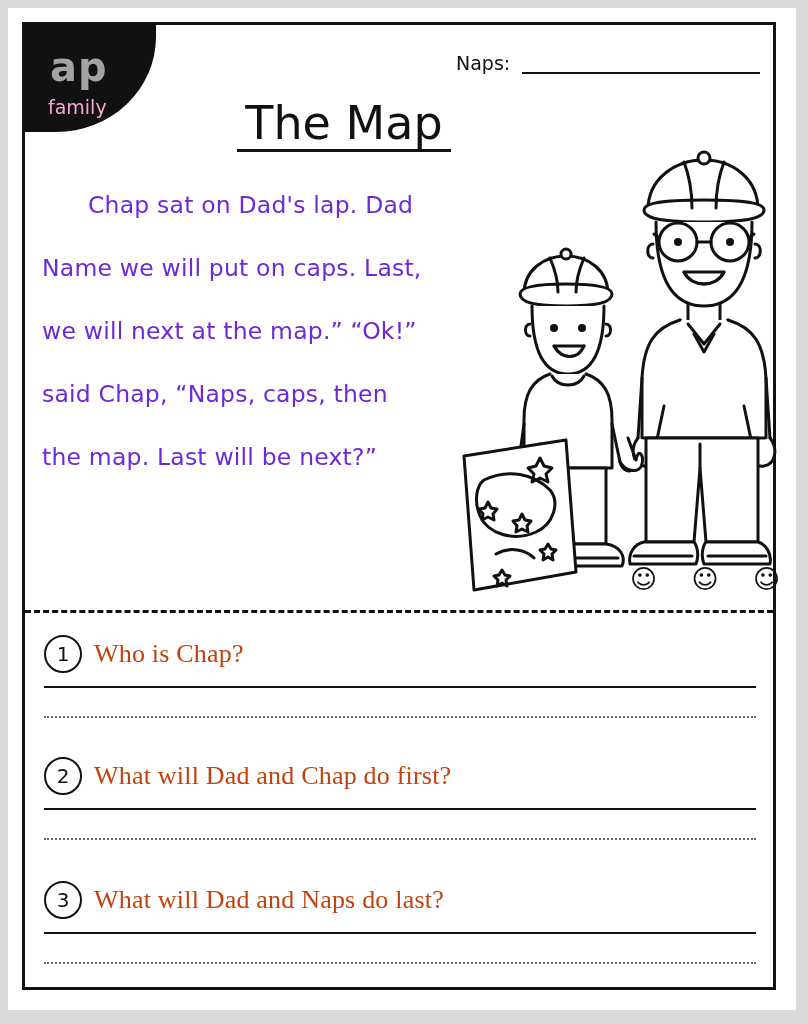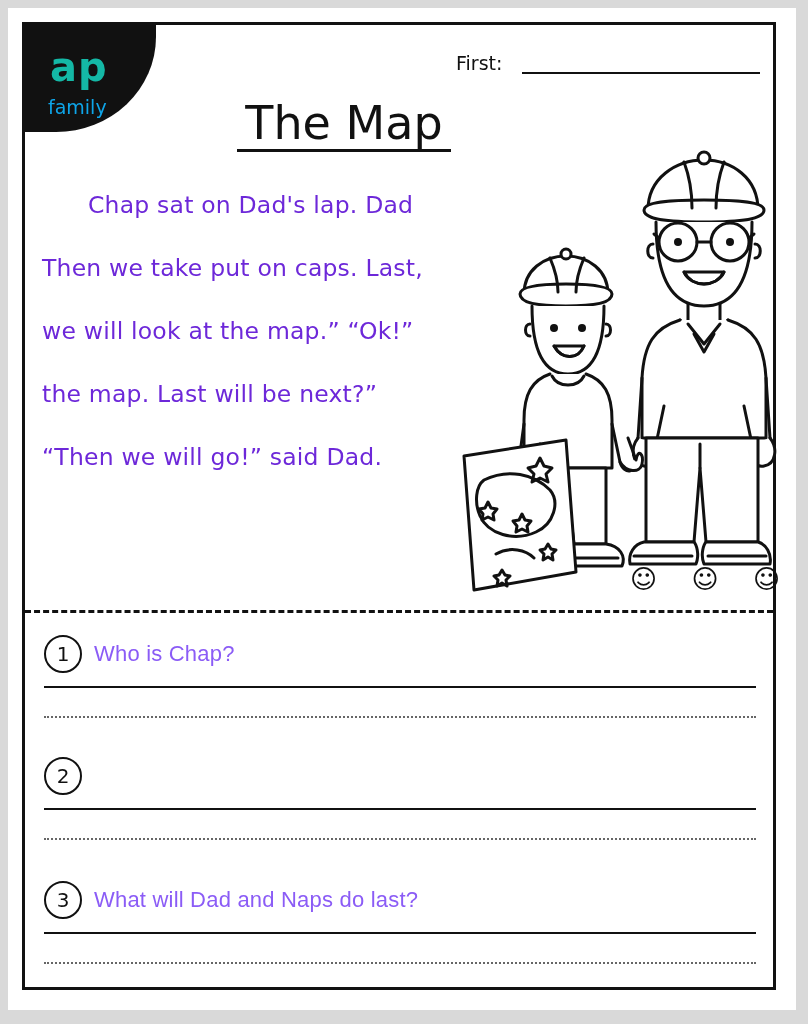--- a/index.html
+++ b/index.html
@@ -42,31 +42,31 @@
     width: 134px;
     height: 110px;
     background: #111;
     border-bottom-right-radius: 100px 95px;
     overflow: hidden;
   }
   #badge .badge-main {
     position: absolute;
     left: 28px;
     top: 22px;
-    color: #14b8a6;
+    color: #a3a3a3;
     font-size: 40px;
     font-weight: bold;
     letter-spacing: 1px;
     font-family: "DejaVu Sans", sans-serif;
   }
   #badge .badge-sub {
     position: absolute;
     left: 26px;
     top: 74px;
-    color: #0ea5e9;
+    color: #f9a8d4;
     font-size: 19px;
     font-family: "DejaVu Sans", sans-serif;
   }
 
   
   #name-row {
     position: absolute;
     left: 448px;
     top: 42px;
     width: 310px;
@@ -174,23 +174,23 @@
     border-radius: 50%;
     display: flex;
     align-items: center;
     justify-content: center;
     font-size: 20px;
     color: #111;
     flex: none;
     font-family: "DejaVu Sans", sans-serif;
   }
   .q-text {
-    font-size: 22px;
-    color: #8b5cf6;
-    font-family: Liberation Sans, sans-serif;
+    font-size: 26px;
+    color: #c2410c;
+    font-family: Liberation Serif, serif;
     letter-spacing: 0.2px;
   }
   .answer-solid {
     margin-top: 12px;
     border-top: 2px solid #111;
   }
   .answer-dashed {
     margin-top: 28px;
     border-top: 2px dotted #666;
   }
@@ -201,34 +201,34 @@
 <div id="sheet">
 
   <div id="page-border"></div>
 
   <div id="badge">
     <div class="badge-main">ap</div>
     <div class="badge-sub">family</div>
   </div>
 
   <div id="name-row">
-    <div id="name-label">First:</div>
+    <div id="name-label">Naps:</div>
     <div id="name-line"></div>
   </div>
 
   <div id="title">
     <span class="title-inner">The Map</span>
   </div>
 
   <div id="story">
     <div class="line indent">Chap sat on Dad's lap.  Dad</div>
-    <div class="line">Then we take put on caps.  Last,</div>
-    <div class="line">we will look at the map.”  “Ok!”</div>
+    <div class="line">Name we will put on caps.  Last,</div>
+    <div class="line">we will next at the map.”  “Ok!”</div>
+    <div class="line">said Chap, “Naps, caps, then</div>
     <div class="line">the map.  Last will be next?”</div>
-    <div class="line">“Then we will go!” said Dad.</div>
   </div>
 
   <div id="illustration">
     <svg width="330" height="470" viewBox="0 0 330 470" xmlns="http://www.w3.org/2000/svg" fill="none" stroke="#111" stroke-width="3" stroke-linecap="round" stroke-linejoin="round">
 
       <path d="M200 72 C200 40 228 22 256 22 C284 22 310 40 310 72 L200 72 Z" fill="#fff"></path>
       <path d="M196 72 C196 66 210 62 256 62 C302 62 316 66 316 72 C316 80 300 84 256 84 C212 84 196 80 196 72 Z" fill="#fff"></path>
       <path d="M236 24 C242 40 244 56 244 70"></path>
       <path d="M276 24 C270 40 268 56 268 70"></path>
       <circle cx="256" cy="20" r="6" fill="#fff"></circle>
@@ -329,20 +329,21 @@
       <div class="q-num">1</div>
       <div class="q-text">Who is Chap?</div>
     </div>
     <div class="answer-solid"></div>
     <div class="answer-dashed"></div>
   </div>
 
   <div class="question-block" style="top: 748px;">
     <div class="q-row">
       <div class="q-num">2</div>
+      <div class="q-text">What will Dad and Chap do first?</div>
     </div>
     <div class="answer-solid"></div>
     <div class="answer-dashed"></div>
   </div>
 
   <div class="question-block" style="top: 872px;">
     <div class="q-row">
       <div class="q-num">3</div>
       <div class="q-text">What will Dad and Naps do last?</div>
     </div>

